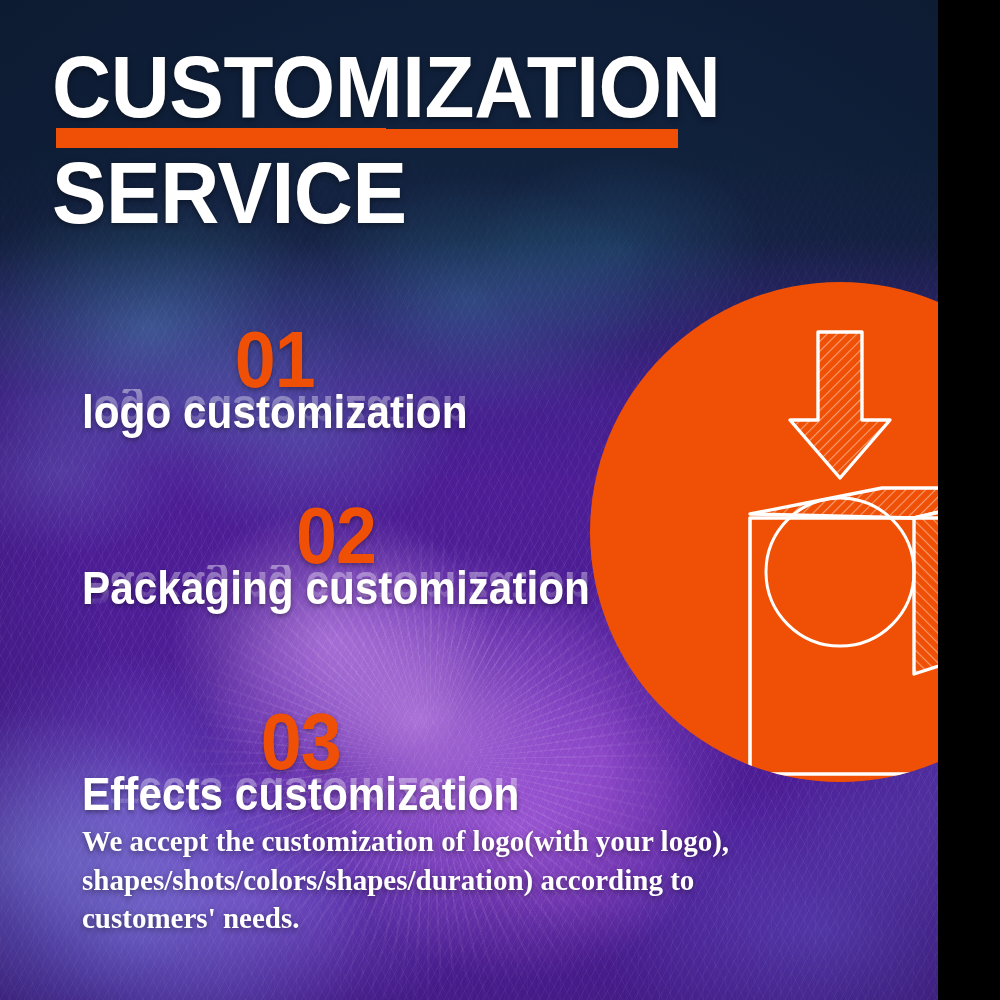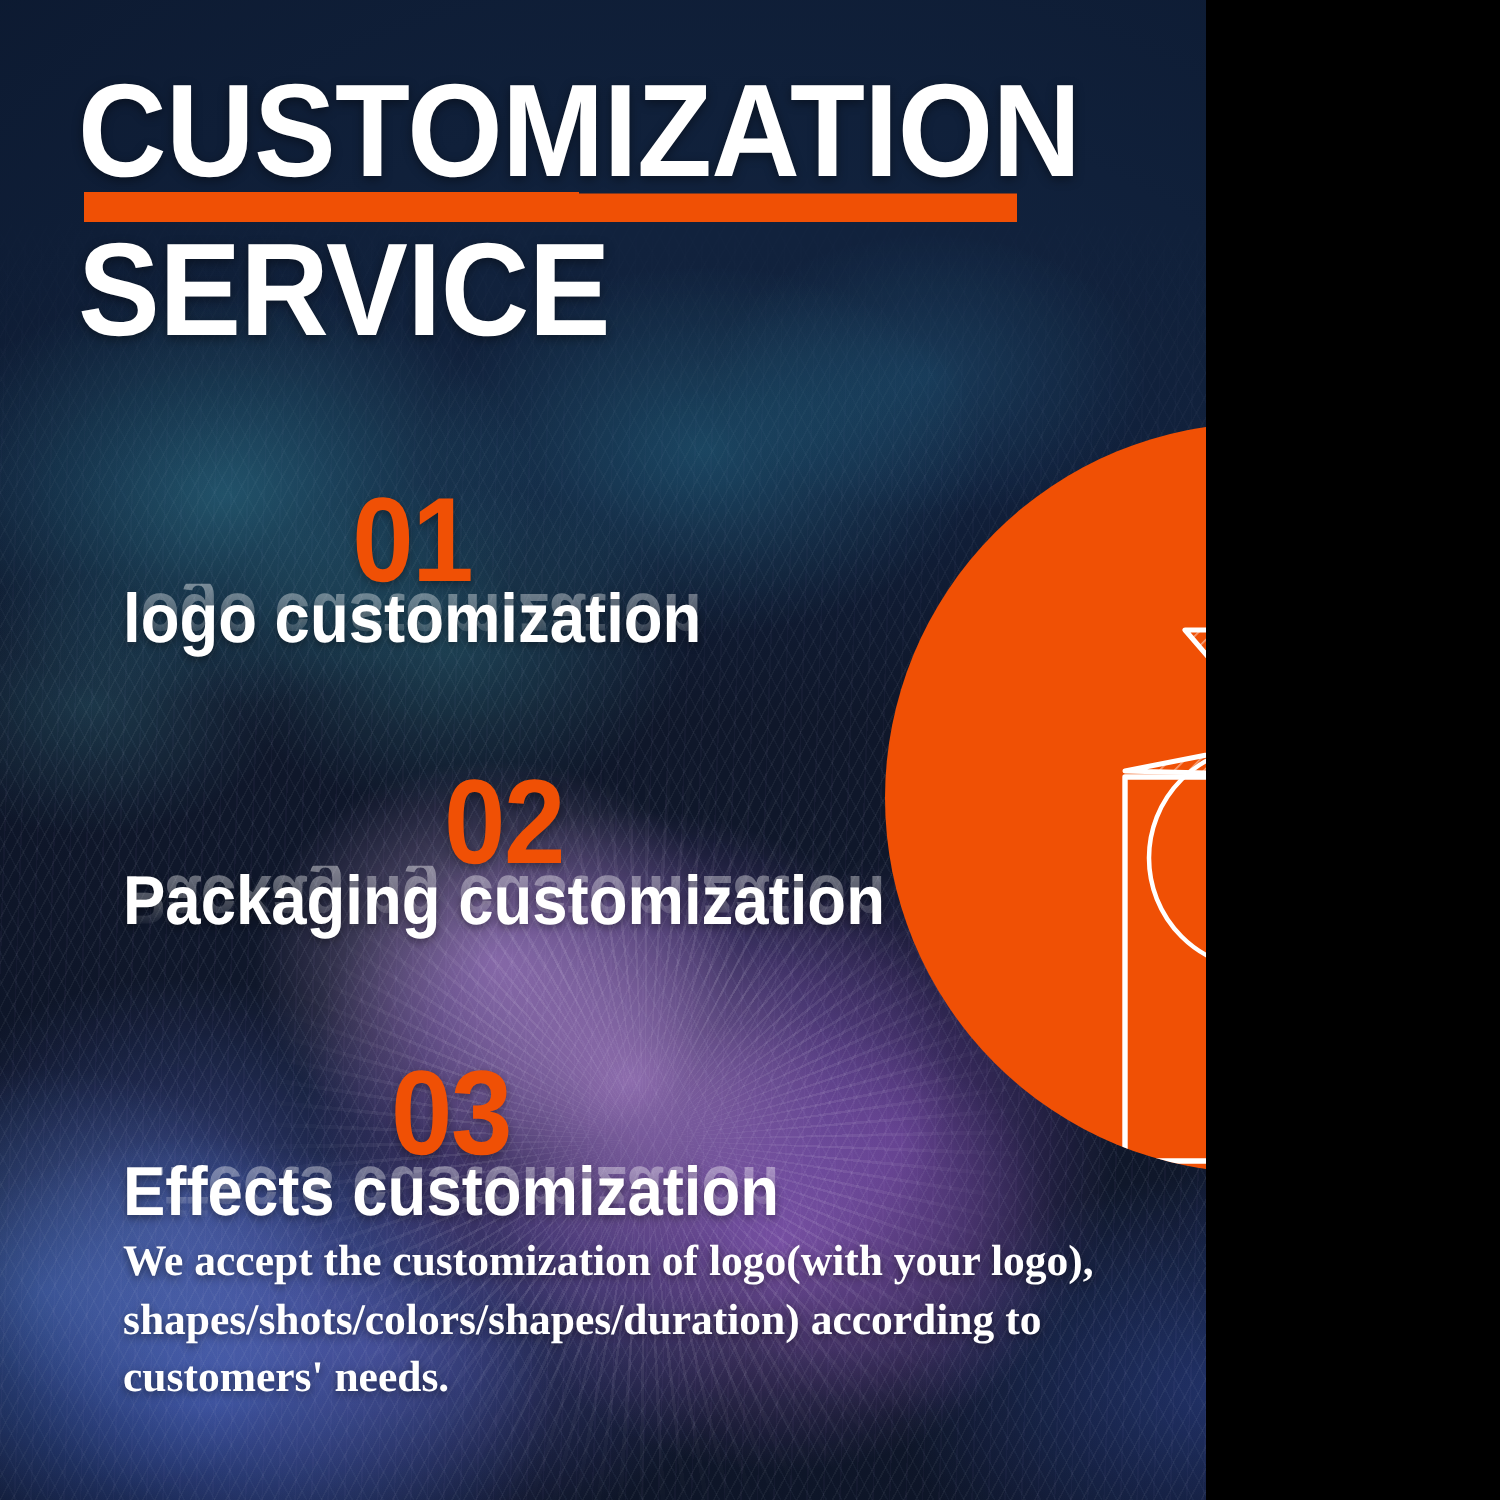--- a/index.html
+++ b/index.html
@@ -2,25 +2,25 @@
 <html><head>
 <meta charset="utf-8">
 <style>
   html, body {
     margin: 0;
     padding: 0;
     background: #000;
   }
   #poster {
     position: relative;
-    width: 804px;
+    width: 938px;
     height: 1000px;
     overflow: hidden;
     font-family: "Liberation Sans", sans-serif;
-    background: #0f172a;
+    background: #4c1d95;
   }
 
   
   .bg-layer { position: absolute; inset: 0; }
 
   .bg-base {
     background:
       linear-gradient(180deg,
         #11233f 0%,
         #132a४b 0%,
@@ -127,21 +127,21 @@
     left: 4px;
     top: -26px;
     width: 330px;
     z-index: 0;
   }
   .headline-2 { position: relative; z-index: 1; }
 
   
   .item { position: absolute; left: 82px; text-align: center; }
   .item-1 { top: 326px; }
-  .item-2 { top: 514px; }
+  .item-2 { top: 502px; }
   .item-3 { top: 708px; }
 
   .item-num {
     font-family: "Liberation Sans Narrow", "Liberation Sans", sans-serif;
     font-weight: 700;
     font-size: 80px;
     line-height: 0.84;
     color: #f05005;
     letter-spacing: -1px;
     transform: scaleX(0.92);

